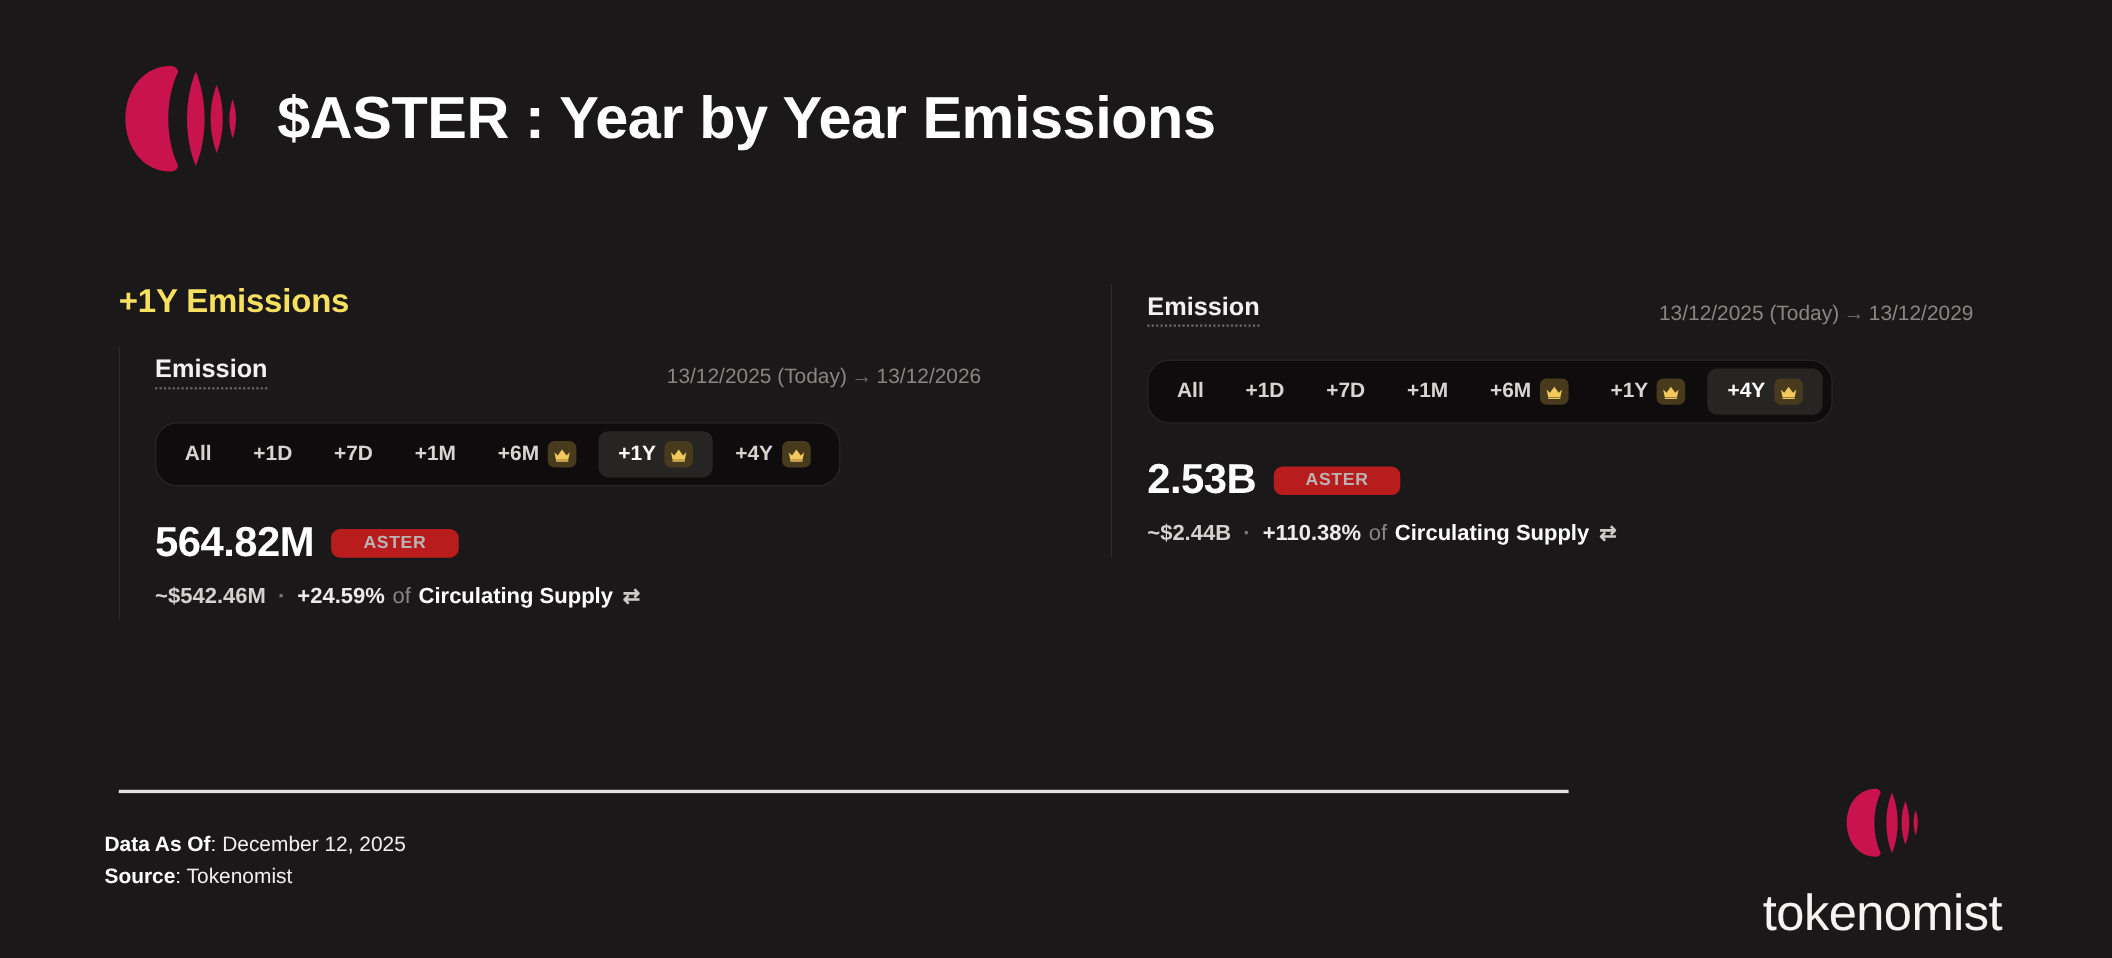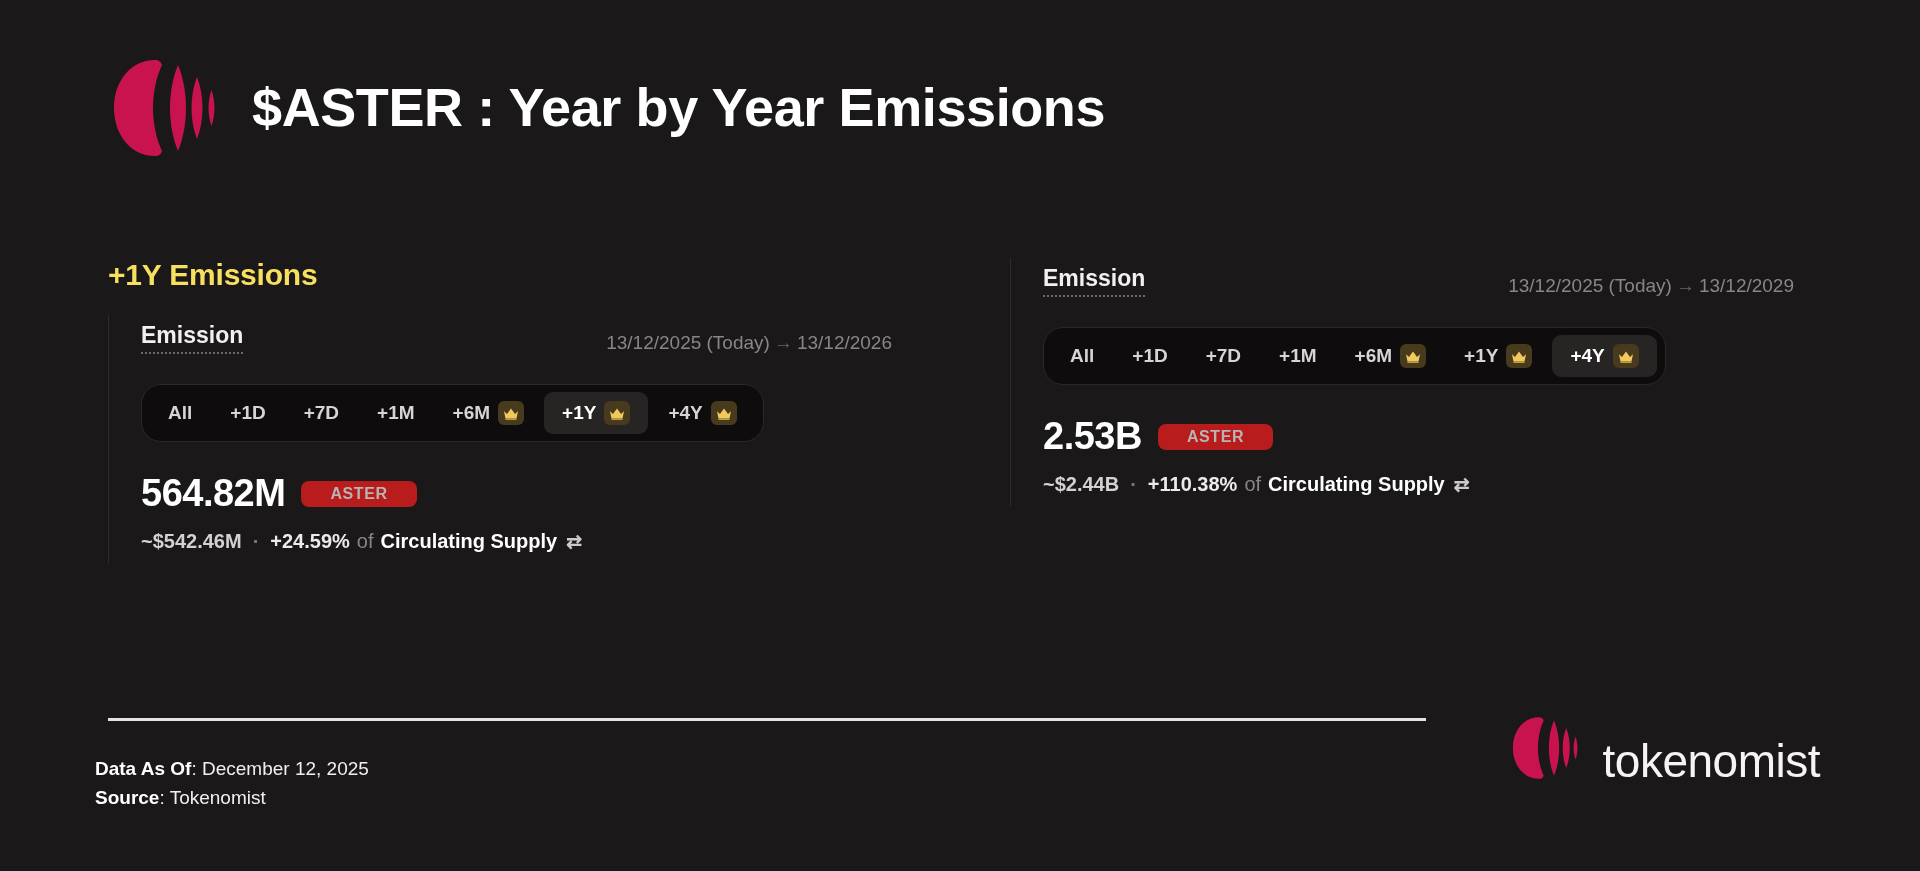--- a/index.html
+++ b/index.html
@@ -184,22 +184,23 @@
     color: #f0eeee;
     line-height: 1.55;
   }
   .footer-text b { font-weight: 700; color: #ffffff; }
 
   .footer-logo {
     position: absolute;
     right: 100px;
     top: 712px;
     display: flex;
-    align-items: flex-end;
+    align-items: center;
     gap: 22px;
+    flex-direction: column;
   }
   .footer-logo .brand-mark { width: 72px; height: 72px; }
   .footer-wordmark {
     font-size: 46px;
     color: #f7f3f3;
     letter-spacing: -0.5px;
     font-weight: 400;
     line-height: 1;
   }
 </style>

